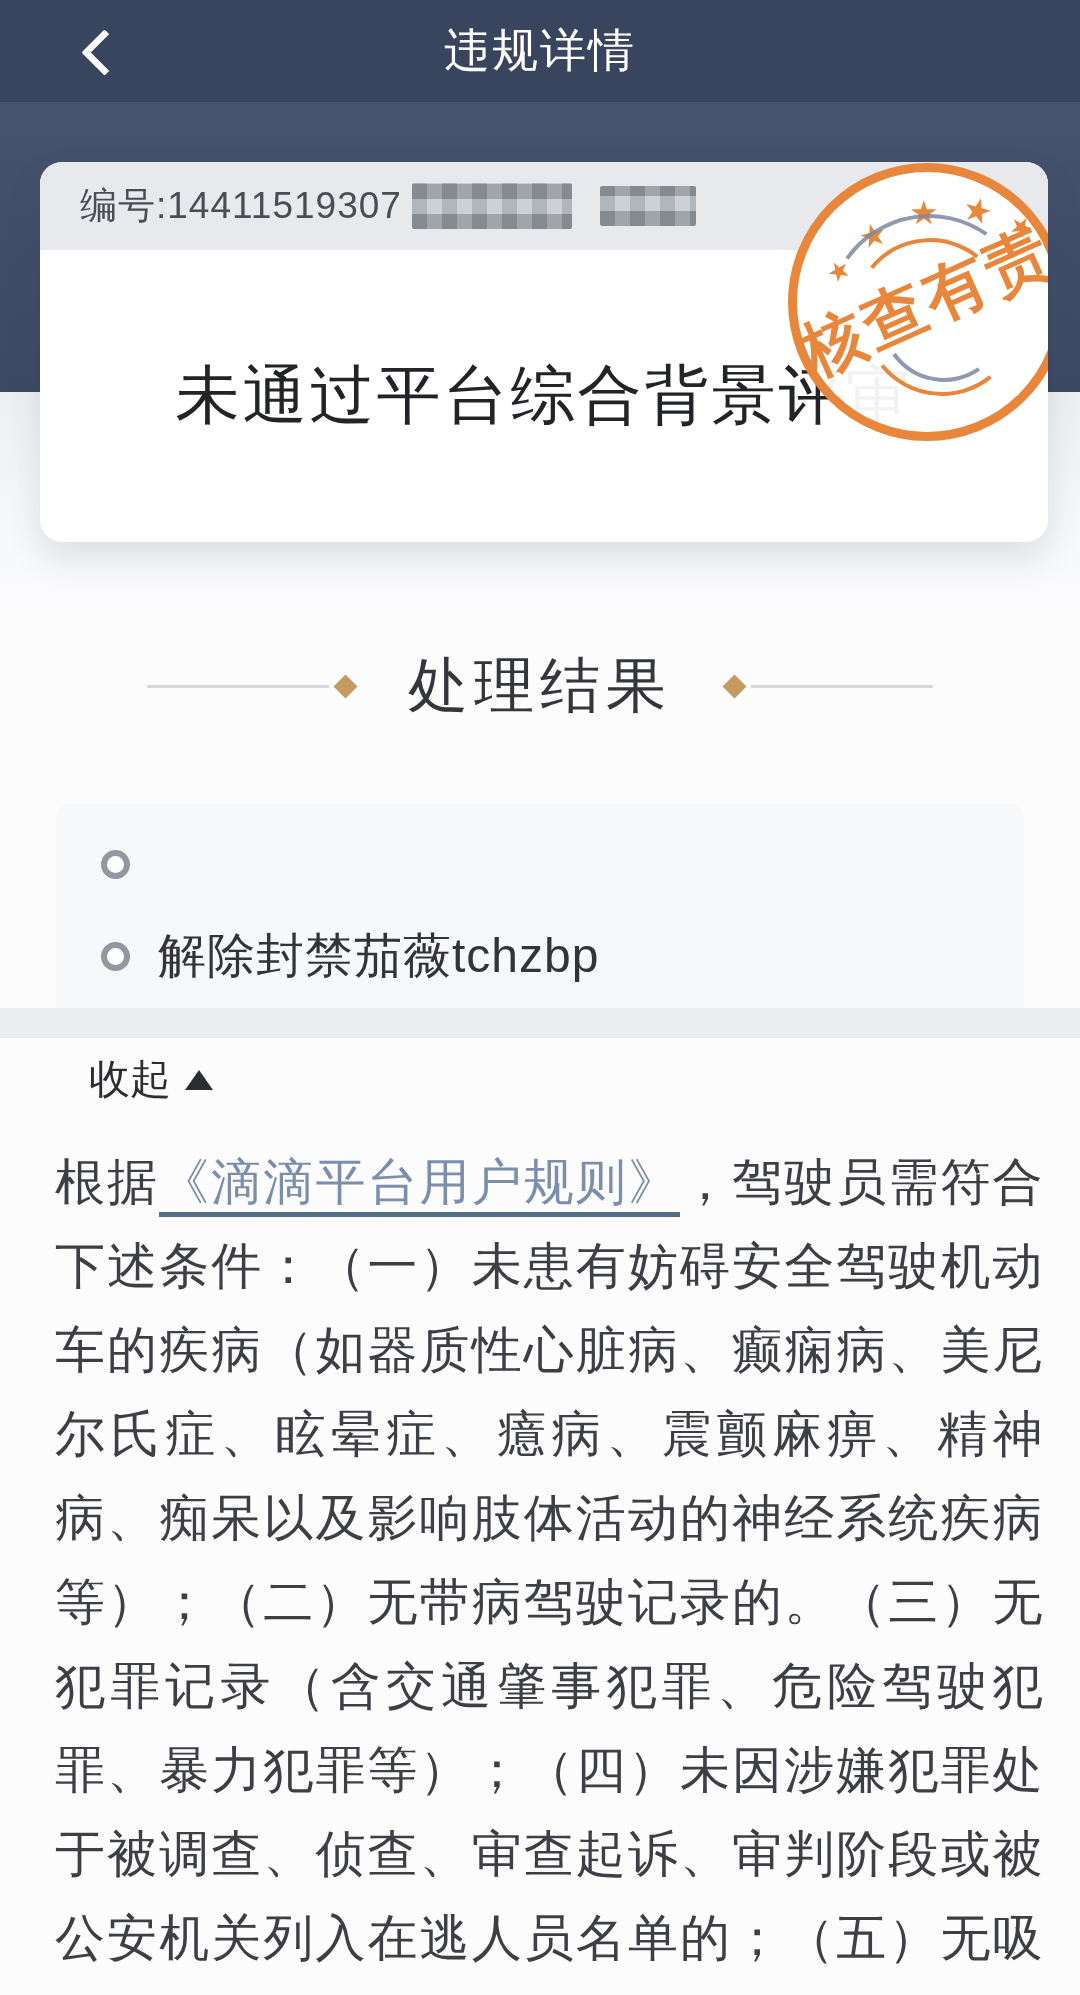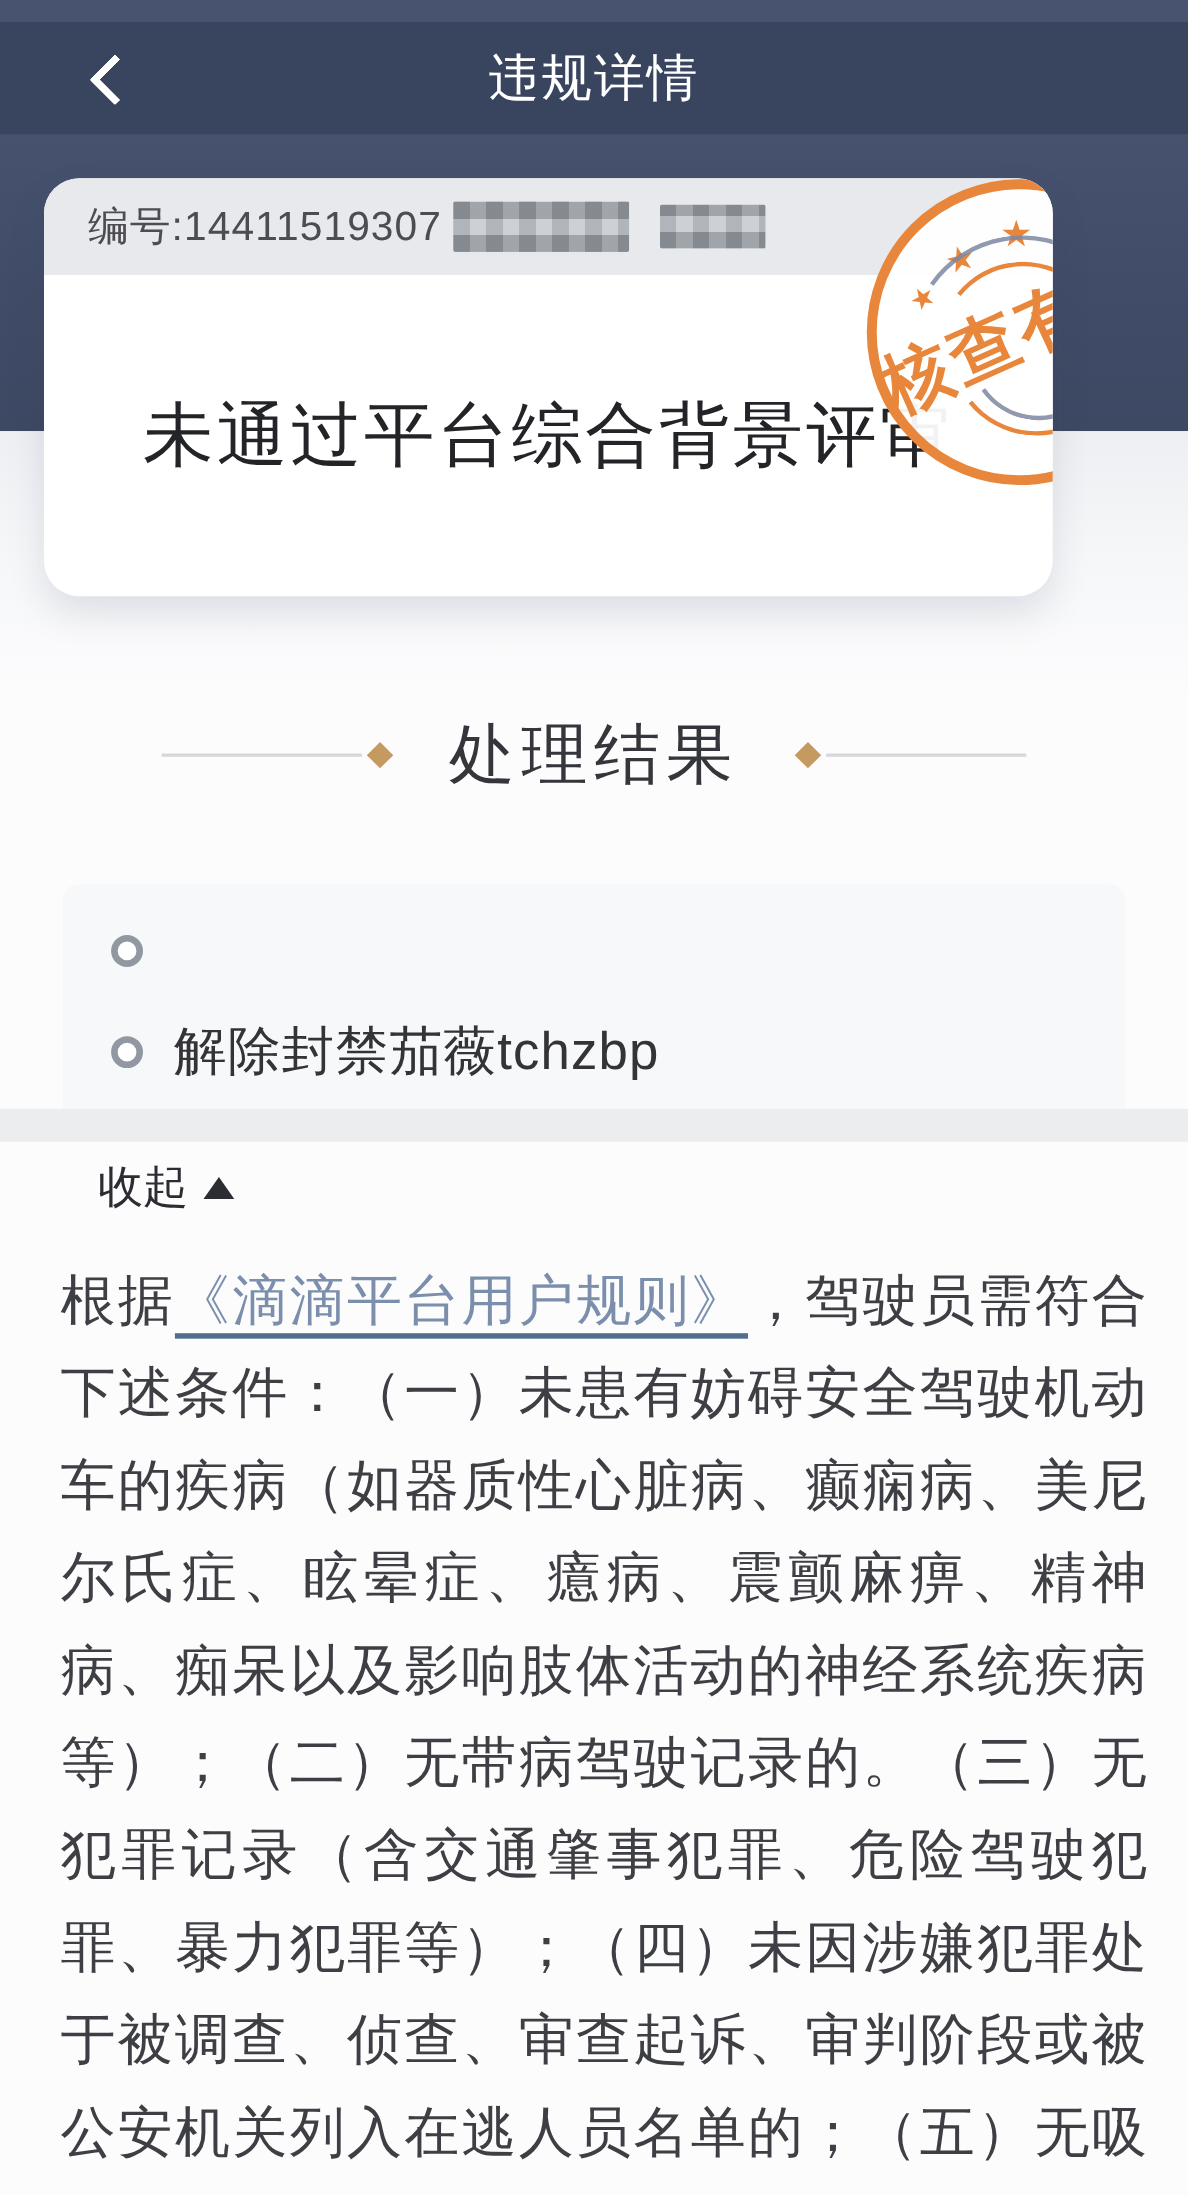--- a/index.html
+++ b/index.html
@@ -8,28 +8,28 @@
     background:#fcfcfd;
     font-family:"Liberation Sans","DejaVu Sans",sans-serif;
   }
   
   .navy-bg{position:absolute;top:0;left:0;width:1080px;height:392px;
     background:linear-gradient(180deg,#48546f 0px,#47536e 120px,#414d68 260px,#3d4963 392px);}
   .below-strip{position:absolute;top:392px;left:0;width:1080px;height:240px;
     background:linear-gradient(180deg,#edeff2 0px,#f6f7f9 120px,#fcfcfd 240px);}
   
   .appbar{position:absolute;top:0;left:0;width:1080px;height:102px;background:#39455f;
-    display:flex;align-items:center;justify-content:center;z-index:5;margin-top:20px;}
+    display:flex;align-items:center;justify-content:center;z-index:5;}
   .appbar-title{color:#ffffff;font-size:46px;letter-spacing:2px;font-weight:500;}
   .back-btn{position:absolute;left:82px;top:34px;width:34px;height:34px;cursor:pointer;}
   .back-btn::before{content:"";position:absolute;left:6px;top:2px;width:26px;height:26px;
     border-left:7px solid #fff;border-bottom:7px solid #fff;transform:rotate(45deg);border-radius:2px;}
   
-  .card{position:absolute;left:40px;top:162px;width:917px;height:380px;background:#ffffff;
-    border-radius:32px;box-shadow:0 16px 34px rgba(45,55,85,.13);overflow:hidden;z-index:4;}
+  .card{position:absolute;left:40px;top:162px;width:1008px;height:380px;background:#ffffff;
+    border-radius:22px;box-shadow:0 16px 34px rgba(45,55,85,.13);overflow:hidden;z-index:4;}
   .card-strip{height:88px;background:#e7e9ec;display:flex;align-items:center;padding-left:40px;}
   .case-no{font-size:37px;color:#4c4c52;letter-spacing:1px;display:flex;align-items:center;white-space:nowrap;}
   .mosaic{display:inline-flex;margin-left:10px;align-items:center;}
   .mosaic-block{height:46px;border-radius:2px;
     background:
       repeating-linear-gradient(0deg,rgba(108,112,118,.45) 0 15px,rgba(205,208,212,.45) 15px 30px),
       repeating-linear-gradient(90deg,#9aa0a7 0 15px,#cdd0d4 15px 30px);}
   .mosaic-b1{width:160px;}
   .mosaic-b2{width:96px;margin-left:28px;height:40px;}
   .card-title{position:absolute;left:0;right:0;top:190px;text-align:center;

